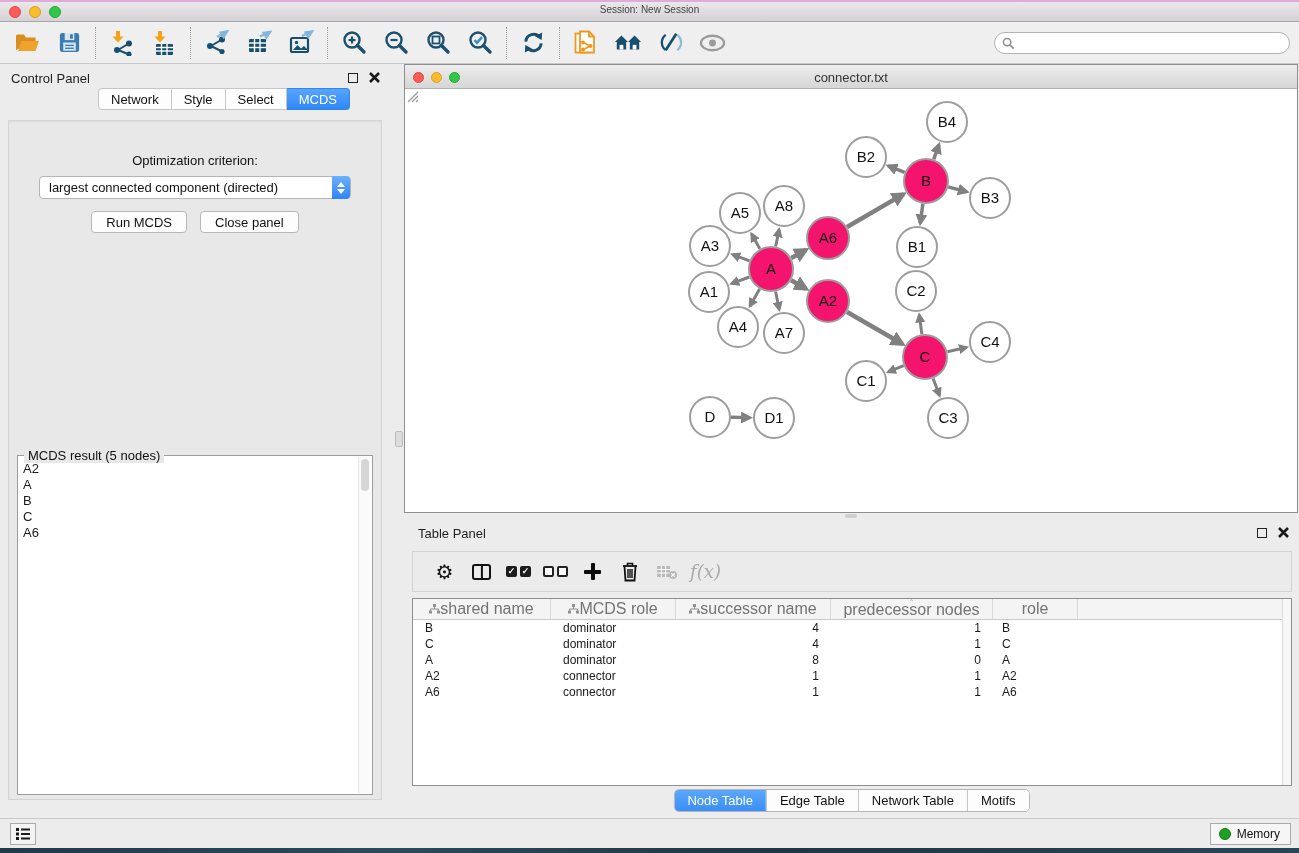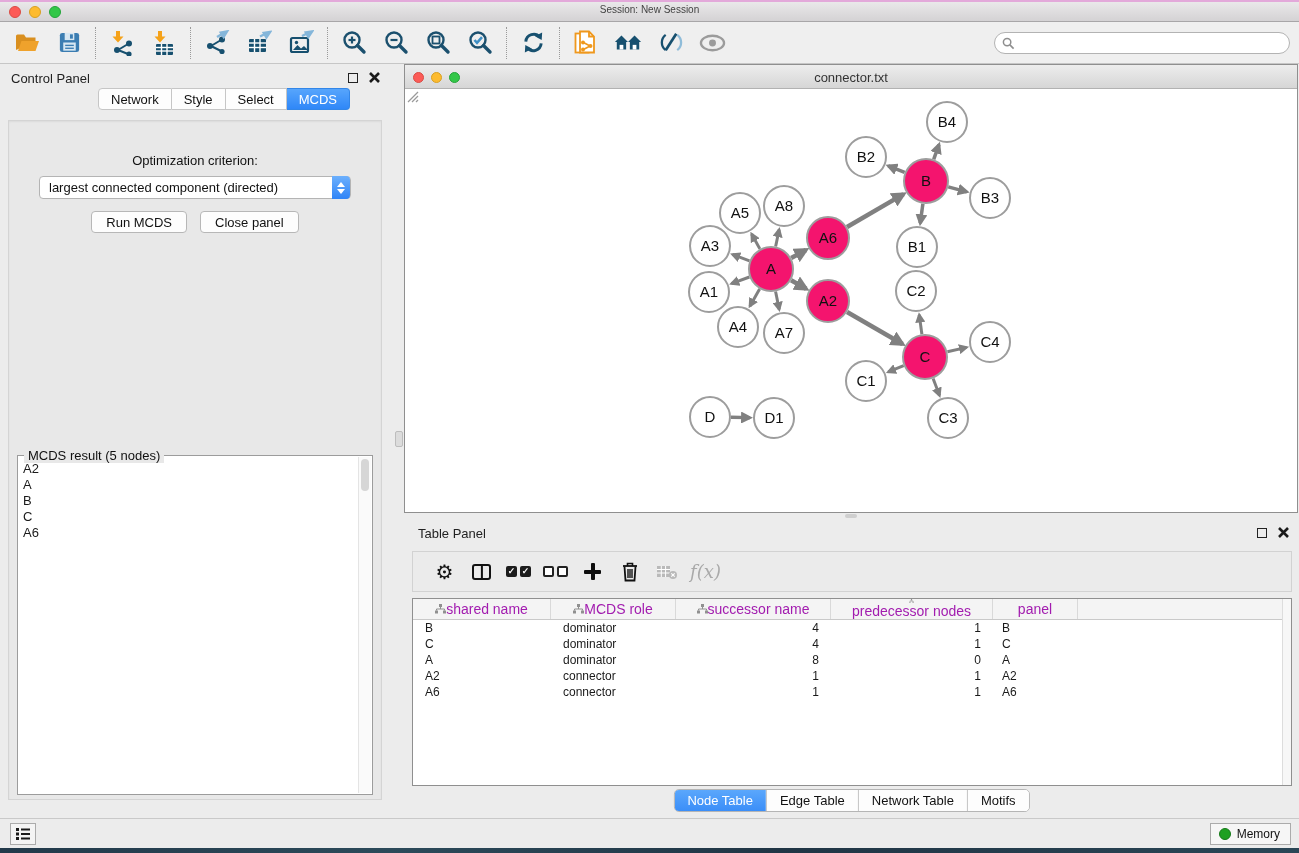--- a/index.html
+++ b/index.html
@@ -87,21 +87,21 @@
   .chkpair { display:flex; gap:3px; }
   .chk { width:11px; height:11px; border-radius:2px; background:#1c1c1c; color:#fff; font-size:9px; line-height:11px; text-align:center; font-weight:bold; }
   .unchk { width:11px; height:11px; border-radius:2px; border:2px solid #222; background:#fff; }
   .plus-glyph { position:relative; width:17px; height:17px; }
   .plus-glyph::before { content:""; position:absolute; left:0; top:6.5px; width:17px; height:4.5px; background:#0d0d0d; border-radius:1px; }
   .plus-glyph::after { content:""; position:absolute; left:6.5px; top:0; width:4.5px; height:17px; background:#0d0d0d; border-radius:1px; }
   .fx-glyph { font-family:"DejaVu Serif", serif; font-style:italic; font-size:18px; color:#a9a9a9; margin-left:4px; }
 
   .data-table { position:absolute; left:8px; right:7px; top:79px; height:188px; background:#fff; border:1px solid #8f8f8f; }
   .thead { display:flex; height:21px; background:#f4f4f4; border-bottom:1px solid #c9c9c9; }
-  .th { display:flex; align-items:center; justify-content:center; font-size:14px; color:#a21caf;
+  .th { display:flex; align-items:center; justify-content:center; font-size:16px; color:#737373;
     border-right:1px solid #d9d9d9; height:100%; }
   .c1 { width:138px; } .c2 { width:125px; } .c3 { width:155px; } .c4 { width:162px;flex-direction:column; } .c5 { width:85px; }
   .cfill { flex:1; border-right:none; }
   .trow { display:flex; height:16px; font-size:12px; line-height:16px; }
   .td { height:16px; }
   .td.c1, .td.c2 { padding-left:12px; }
   .td.c3, .td.c4 { text-align:right; padding-right:12px; }
   .td.c5 { padding-left:9px; }
   .tscroll { position:absolute; right:0; top:0; bottom:0; width:9px; background:#f7f7f7; border-left:1px solid #ddd; }
 
@@ -570,21 +570,21 @@
             <g stroke="#909090" stroke-width="1">
               <line x1="5.5" y1="3" x2="5.5" y2="5"></line>
               <line x1="1.5" y1="5" x2="9.5" y2="5"></line>
               <line x1="1.5" y1="5" x2="9.5" y2="5"></line>
               <line x1="9.5" y1="5" x2="9.5" y2="6.5"></line>
             </g>
           </svg>
         <span>predecessor nodes</span>
       </div>
       <div class="th c5">
-        <span>panel</span>
+        <span>role</span>
       </div>
       <div class="th cfill"></div>
     </div>
     <div class="trow">
       <div class="td c1">B</div>
       <div class="td c2">dominator</div>
       <div class="td c3">4</div>
       <div class="td c4">1</div>
       <div class="td c5">B</div>
     </div>

